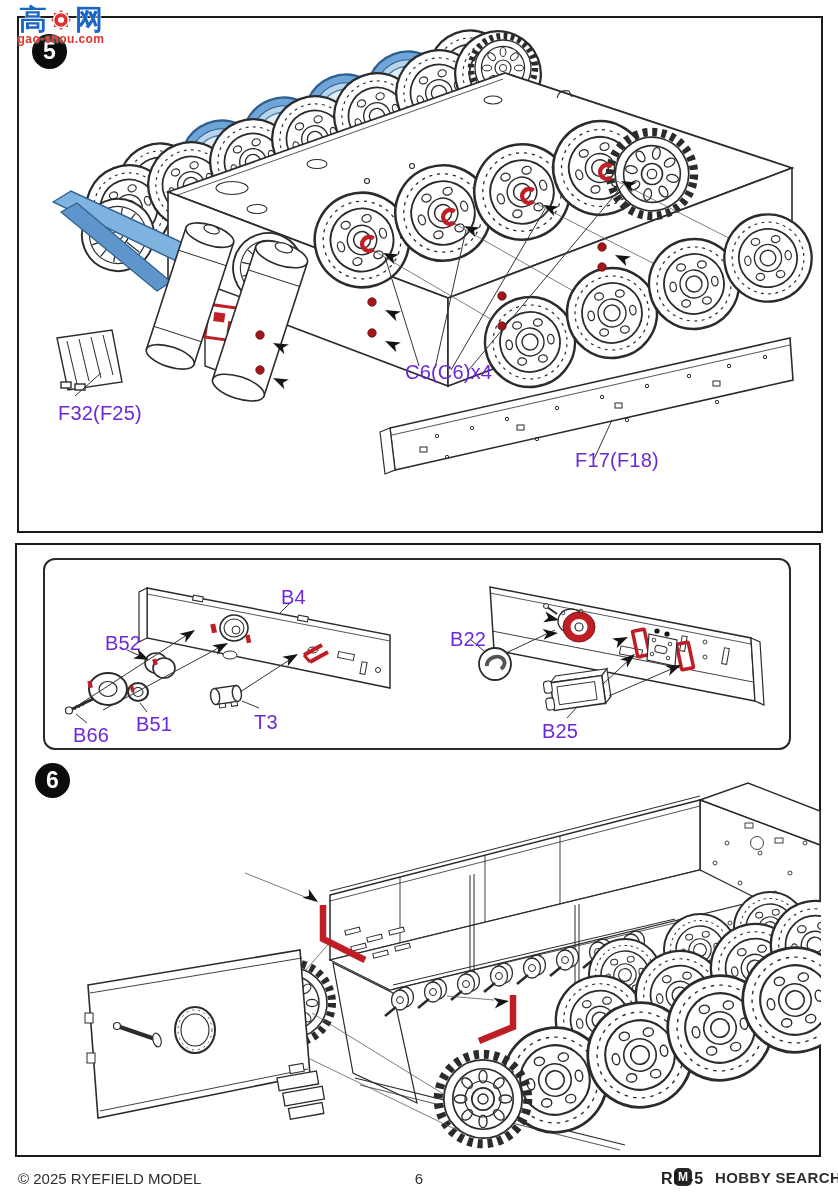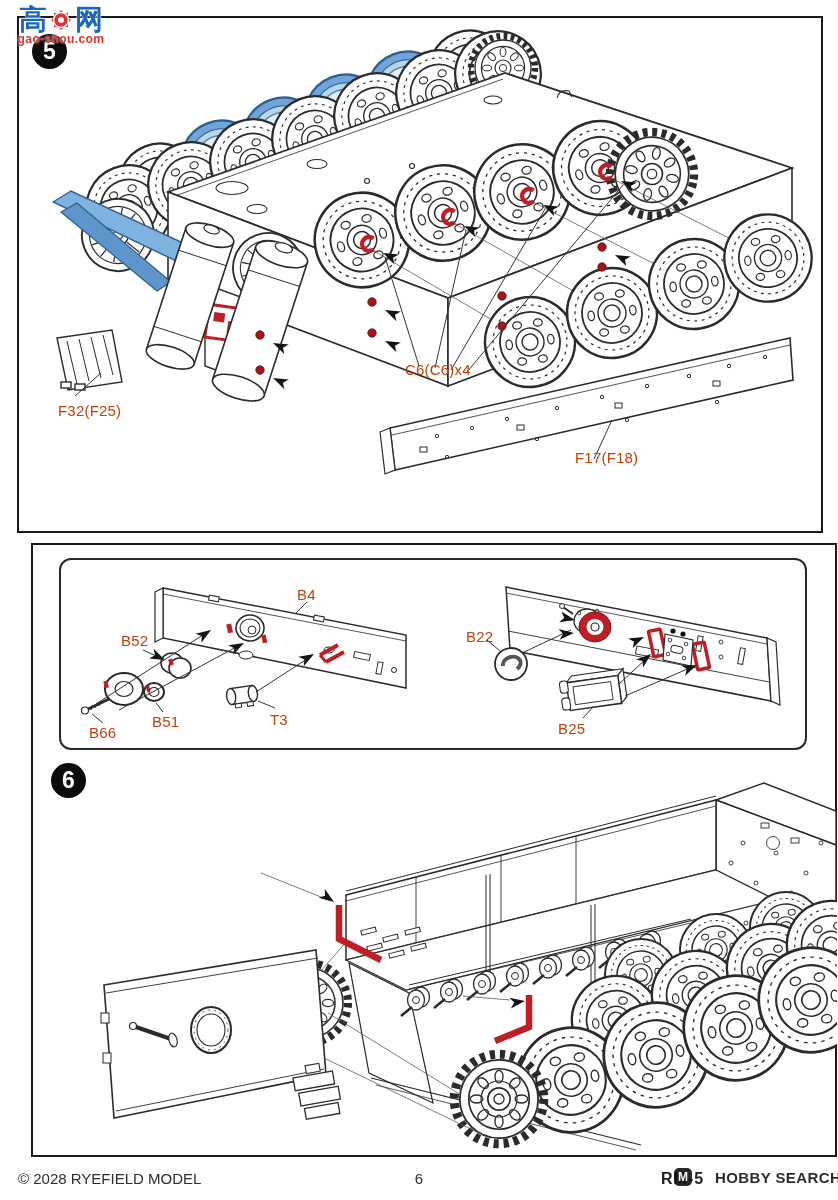--- a/index.html
+++ b/index.html
@@ -1,27 +1,27 @@
 <!DOCTYPE html>
 <html><head>
 <meta charset="utf-8">
 <style>
   html,body{margin:0;padding:0;background:#fff;}
   #page{position:relative;width:838px;height:1200px;background:#fff;overflow:hidden;
         font-family:"Liberation Sans",sans-serif;}
   .panel{position:absolute;border:2px solid #1a1a1a;background:#fff;}
   #panel5{left:17px;top:16px;width:802px;height:513px;}
-  #panel6{left:31px;top:543px;width:802px;height:610px;text-align:right;}
+  #panel6{left:15px;top:543px;width:802px;height:610px;text-align:right;}
   #detailbox{position:absolute;left:26px;top:13px;width:744px;height:188px;
              border:2px solid #2a2a2a;border-radius:12px;background:#fff;overflow:hidden;}
   .dsvg{position:absolute;left:-2px;top:-2px;display:block;}
   .badge{position:absolute;width:35px;height:35px;border-radius:50%;background:#0c0c0c;color:#fff;
          display:flex;align-items:center;justify-content:center;
          font-size:23px;font-weight:700;z-index:4;}
-  .plabel{position:absolute;font-size:15px;color:#c2410c;white-space:nowrap;z-index:3;letter-spacing:.2px;}
+  .plabel{position:absolute;font-size:20px;color:#6d28d9;white-space:nowrap;z-index:3;letter-spacing:.2px;}
   
   #gswm{position:absolute;left:5px;top:5px;width:112px;z-index:9;text-align:center;}
   .gsrow{display:flex;align-items:center;justify-content:center;gap:1px;}
   .gschar{font-size:28px;font-weight:900;color:#1866C5;line-height:30px;
           text-shadow:0 0 2px #fff,0 0 1px #fff;}
   .gsdomain{font-size:12px;font-weight:700;color:#E2342E;letter-spacing:.4px;margin-top:-3px;
             text-shadow:0 0 2px #fff;}
   
   .fitem{position:absolute;font-size:15px;color:#2e2e2e;}
   #f-copy{left:18px;top:1170px;}
@@ -592,21 +592,21 @@
         <rect x="6" y="6" width="14" height="14" fill="#E03131" transform="rotate(45 13 13)"></rect>
         <rect x="6" y="6" width="14" height="14" fill="#E03131"></rect>
         <circle cx="13" cy="13" r="7.5" fill="#E03131" stroke="#fff" stroke-width="1.5"></circle>
         <circle cx="13" cy="13" r="3" fill="#fff"></circle>
       </svg>
       <span class="gschar">网</span>
     </div>
     <div class="gsdomain">gao-shou.com</div>
   </div>
 
-  <span class="fitem" id="f-copy">© 2028 RYEFIELD MODEL</span>
+  <span class="fitem" id="f-copy">© 2025 RYEFIELD MODEL</span>
   <span class="fitem" id="f-page">6</span>
   <div class="fitem" id="f-kit">
     <span class="kitcode">RM-5</span>
     <span class="storewm">
       <span class="mlogo">M</span>
       <span class="storetext">HOBBY SEARCH</span>
     </span>
   </div>
 
 </div>

